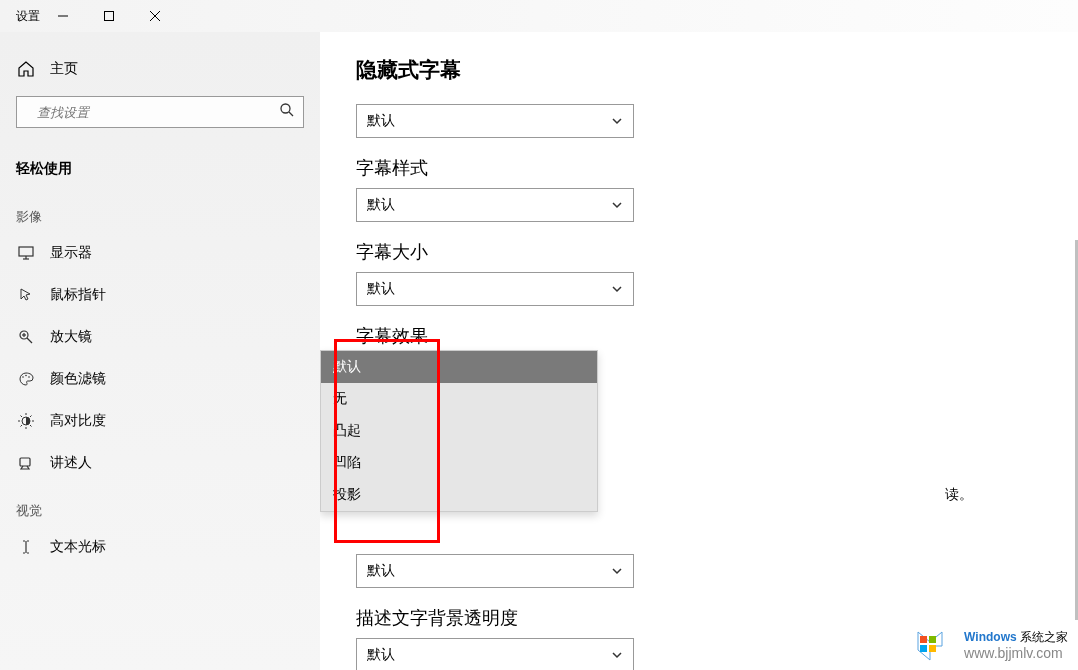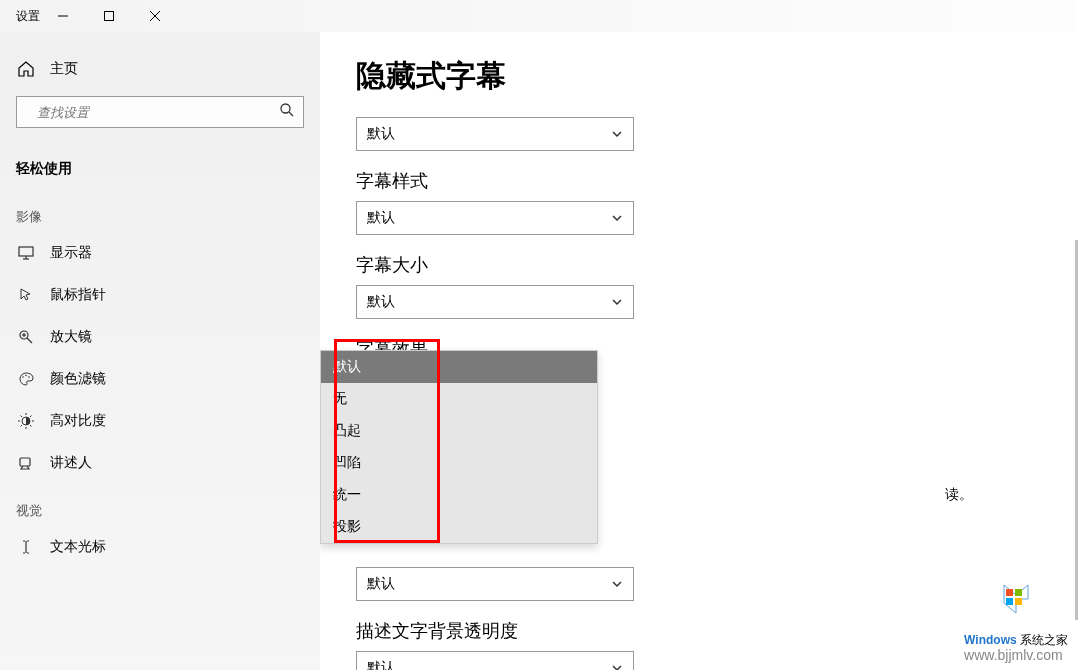--- a/index.html
+++ b/index.html
@@ -24,38 +24,38 @@
     .search-icon { width: 16px; height: 16px; color: #333; }
     
     .section-title { font-size: 14px; font-weight: 600; padding: 12px 16px; }
     .group-heading { font-size: 13px; color: #555; padding: 18px 16px 6px 16px; }
     
     .nav-item { display: flex; align-items: center; padding: 12px 16px; cursor: pointer; }
     .nav-item .icon { width: 20px; margin-right: 14px; display: flex; justify-content: center; color: #333; }
     .nav-item .label { font-size: 14px; }
     
     .main { flex: 1; padding: 24px 36px; overflow-y: auto; position: relative; }
-    .page-heading { font-size: 30px; font-weight: 600; margin-bottom: 20px; }
+    .page-heading { font-size: 21px; font-weight: 600; margin-bottom: 20px; }
     
     .field-label { font-size: 18px; margin-bottom: 8px; margin-top: 18px; }
     .select-box { width: 278px; height: 34px; border: 1px solid #999; display: flex; align-items: center; justify-content: space-between; padding: 0 10px; background: #fff; cursor: pointer; }
     .select-value { font-size: 14px; }
     .chevron { width: 12px; height: 12px; }
     
     .dropdown-open { position: absolute; width: 278px; border: 1px solid #ccc; background: #e6e6e6; box-shadow: 0 4px 8px rgba(0,0,0,0.15); }
     .dropdown-option { height: 32px; display: flex; align-items: center; padding: 0 12px; font-size: 14px; cursor: pointer; }
     .dropdown-option.selected { background: #7a7a7a; color: #fff; }
     
     .red-annotation { position: absolute; border: 3px solid #ff0000; pointer-events: none; }
     
     .hint-text { position: absolute; left: 625px; top: 454px; font-size: 14px; }
     
     .scrollbar-track { position: absolute; right: 0; top: 240px; width: 3px; height: 380px; background: #c0c0c0; }
     
-    .watermark { position: absolute; right: 10px; bottom: 6px; display: flex; align-items: center; gap: 16px; flex-direction: column; }
+    .watermark { position: absolute; right: 10px; bottom: 6px; display: flex; align-items: center; gap: 16px; }
     .wm-logo { width: 36px; height: 36px; }
     .wm-text { display: flex; flex-direction: column; font-size: 12px; line-height: 1.2; }
     .wm-text .row1 span.blue { color: #2277cc; font-weight: 600; }
     .wm-text .row2 { color: #888; font-size: 14px; }
   </style>
 </head>
 <body>
 
 <div class="titlebar">
   <div class="titlebar-title">设置</div>
@@ -217,21 +217,20 @@
         </svg>
     </div>
 
     <div class="field-label">字幕效果</div>
 
     <div class="dropdown-open" style="top:318px; left:0; margin-left:0px;">
       <div class="dropdown-option selected">默认</div>
       <div class="dropdown-option">无</div>
       <div class="dropdown-option">凸起</div>
       <div class="dropdown-option">凹陷</div>
-      <div class="dropdown-option">统一</div>
       <div class="dropdown-option">投影</div>
     </div>
 
     <div style="height:198px"></div>
 
     <div class="select-box">
       <span class="select-value">默认</span>
       <svg class="chevron" viewBox="0 0 12 12">
           <path d="M2 4l4 4 4-4" fill="none" stroke="#333" stroke-width="1.5"></path>
         </svg>

